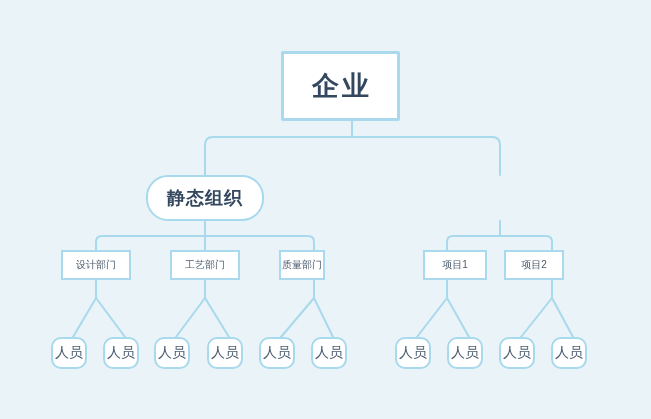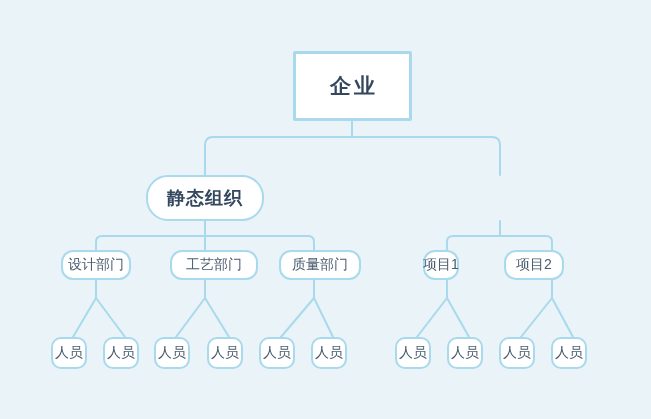--- a/index.html
+++ b/index.html
@@ -40,51 +40,51 @@
     background: var(--box-fill);
     border: 2px solid var(--line);
     display: flex;
     align-items: center;
     justify-content: center;
     color: var(--node-text);
     white-space: nowrap;
     cursor: default;
   }
   .root-node {
-    left: 293px; top: 51px;
+    left: 281px; top: 51px;
     width: 119px; height: 70px;
     border-width: 3px;
     border-radius: 2px;
-    font-size: 21px;
+    font-size: 27px;
     font-weight: bold;
     letter-spacing: 3px;
     text-indent: 3px;
     color: var(--title-text);
   }
   .l2-node {
     top: 175px;
     width: 118px; height: 46px;
     border-radius: 22px;
     font-size: 18px;
     font-weight: bold;
     letter-spacing: 1px;
     color: var(--title-text);
   }
   .l2-static  { left: 146px; }
   .l2-dynamic { left: 441px; }
   .l3-node {
     top: 250px;
     height: 30px;
-    border-radius: 12px;
-    font-size: 14px;
+    border-radius: 0;
+    font-size: 10px;
   }
   .l3-design  { left: 61px;  width: 70px; }
-  .l3-process { left: 170px; width: 88px; }
-  .l3-quality { left: 279px; width: 82px; }
-  .l3-proj1   { left: 423px; width: 36px; }
+  .l3-process { left: 170px; width: 70px; }
+  .l3-quality { left: 279px; width: 46px; }
+  .l3-proj1   { left: 423px; width: 64px; }
   .l3-proj2   { left: 504px; width: 60px; }
   .person-node {
     top: 337px;
     width: 36px; height: 32px;
     border-radius: 10px;
     font-size: 14px;
   }
 </style>
 </head>
 <body>

